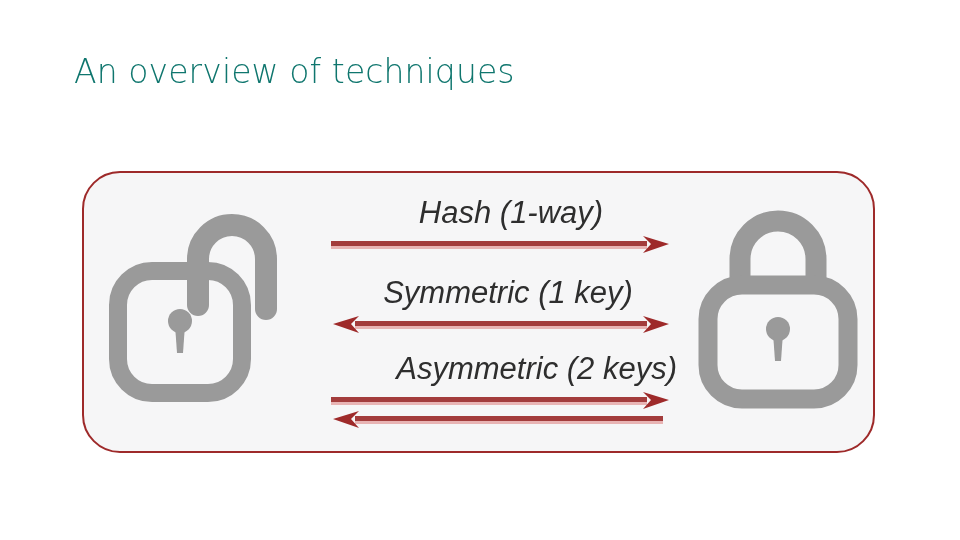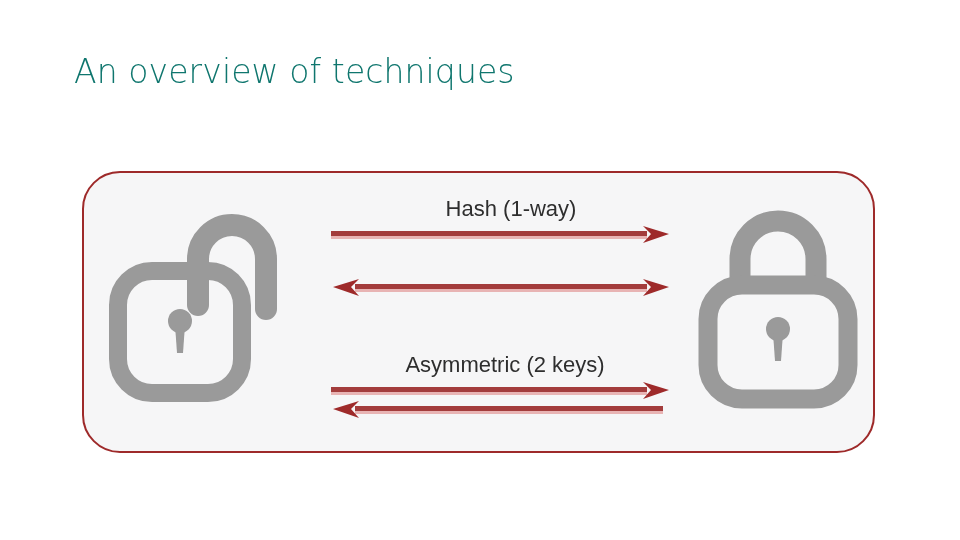--- a/index.html
+++ b/index.html
@@ -60,31 +60,32 @@
     position: absolute;
     left: 245px;
     width: 348px;
   }
   #row-hash    { top: 24px; }
   #row-sym     { top: 104px; }
   #row-asym    { top: 180px; }
 
   .arrow-label {
     font-family: "Liberation Sans", sans-serif;
-    font-size: 22px;
+    font-size: 31px;
     font-weight: 400;
     color: #2e2e2e;
     text-align: center;
     white-space: nowrap;
     line-height: 1.05;
     margin: 0 0 4px 0;
+    font-style: italic;
   }
   #row-hash .arrow-label { padding-left: 16px; }
   #row-sym  .arrow-label { padding-left: 10px; }
-  #row-asym .arrow-label { padding-left: 4px; }
+  #row-asym .arrow-label { padding-left: 4px; text-align: right; }
 
   .arrow-graphic { display: block; }
 </style>
 </head>
 <body>
 
 <div id="slide-title">An overview of techniques</div>
 
 <div id="figure-card">
 
@@ -114,20 +115,21 @@
 
       <rect x="2" y="11" width="316" height="4" fill="#e8b4b4"></rect>
 
       <rect x="2" y="7" width="316" height="5" fill="#a33c3c"></rect>
 
       <path d="M314 2 L340 10 L314 19 L322 10 Z" fill="#9e2a2a"></path>
     </svg>
   </div>
 
   <div class="arrow-row" id="row-sym">
+    <div class="arrow-label">Symmetric (1 key)</div>
     <svg class="arrow-graphic" width="348" height="22" viewBox="0 0 348 22">
       <rect x="26" y="11" width="292" height="4" fill="#e8b4b4"></rect>
       <rect x="26" y="7" width="292" height="5" fill="#a33c3c"></rect>
 
       <path d="M30 2 L4 10 L30 19 L22 10 Z" fill="#9e2a2a"></path>
 
       <path d="M314 2 L340 10 L314 19 L322 10 Z" fill="#9e2a2a"></path>
     </svg>
   </div>
 

